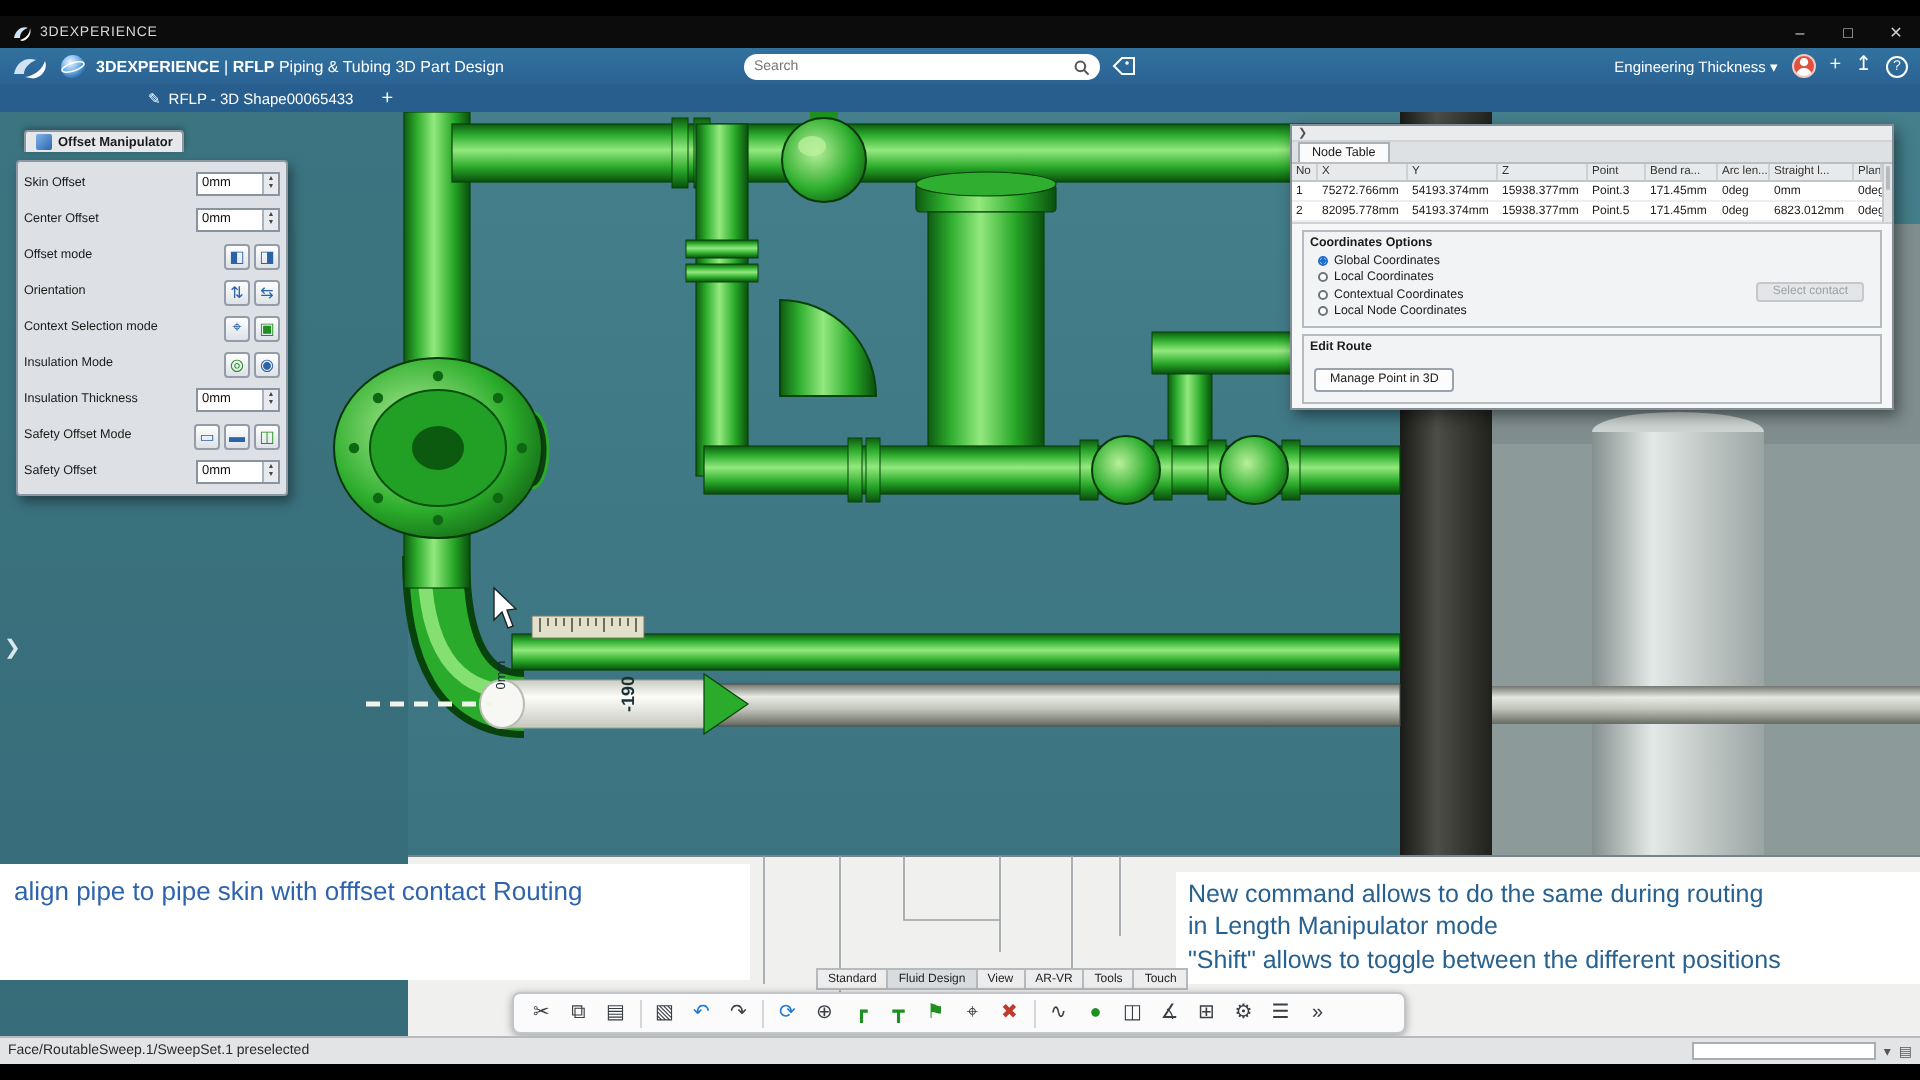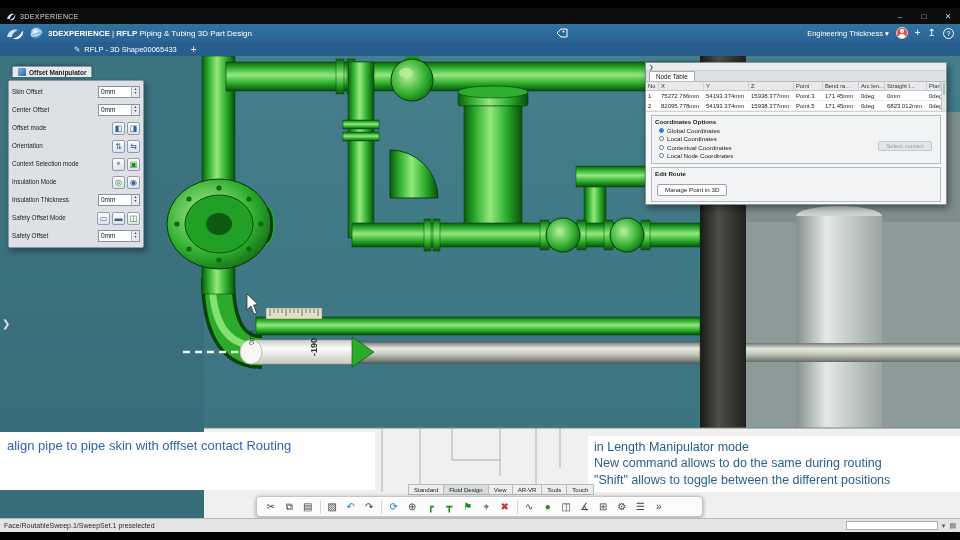--- a/index.html
+++ b/index.html
@@ -136,20 +136,27 @@
           </defs>
         <circle cx="7" cy="7" r="6.4" fill="url(#comp)"></circle>
         <ellipse cx="7" cy="7" rx="6.2" ry="2.1" fill="none" stroke="#fff" stroke-width=".8" transform="rotate(-18 7 7)"></ellipse>
       </svg>
       <span class="ab-title">
         <span class="b">3DEXPERIENCE</span>
         <span>|</span>
         <span class="b">RFLP</span>
         <span>Piping &amp; Tubing 3D Part Design</span>
       </span>
+    </div>
+    <div class="search-pill">
+      <input type="text" placeholder="Search" style="">
+      <svg width="8" height="8" viewBox="0 0 8 8">
+          <circle cx="3.2" cy="3.2" r="2.4" fill="none" stroke="#555" stroke-width="1"></circle>
+          <line x1="5" y1="5" x2="7.3" y2="7.3" stroke="#555" stroke-width="1"></line>
+        </svg>
     </div>
     <svg class="tag-btn" viewBox="0 0 12 10">
         <path d="M1 5 L5 1 H11 V9 H5 Z" fill="none" stroke="#fff" stroke-width="1"></path>
         <circle cx="7.5" cy="3.5" r=".9" fill="#fff"></circle>
       </svg>
     <div class="ab-right">
       <span>
         <span>Engineering Thickness</span>
         <span>▾</span>
       </span>
@@ -464,22 +471,22 @@
     <div class="np-group">
       <div class="np-group-title">Edit Route</div>
       <span class="manage-btn">Manage Point in 3D</span>
     </div>
   </div>
 
   <div class="overlay-left">
     <div class="ol-sub">align pipe to pipe skin with offfset contact Routing</div>
   </div>
   <div class="overlay-right">
+    <div>New command allows to do the same during routing</div>
     <div>in Length Manipulator mode</div>
-    <div>New command allows to do the same during routing</div>
     <div>"Shift" allows to toggle between the different positions</div>
   </div>
 
   <div class="dock-tabs">
     <span class="dtab">Standard</span>
     <span class="dtab active">Fluid Design</span>
     <span class="dtab">View</span>
     <span class="dtab">AR-VR</span>
     <span class="dtab">Tools</span>
     <span class="dtab">Touch</span>

